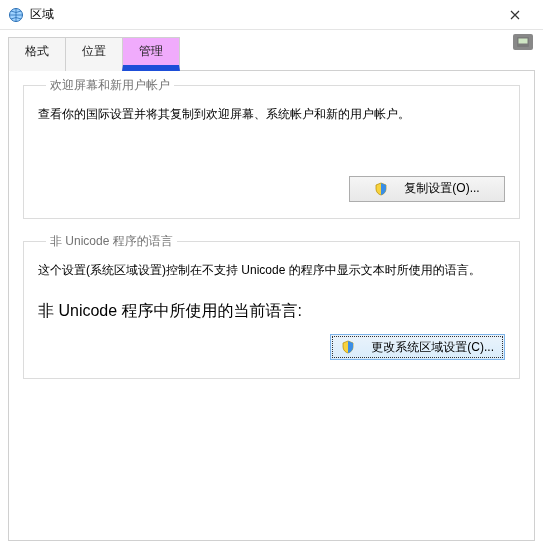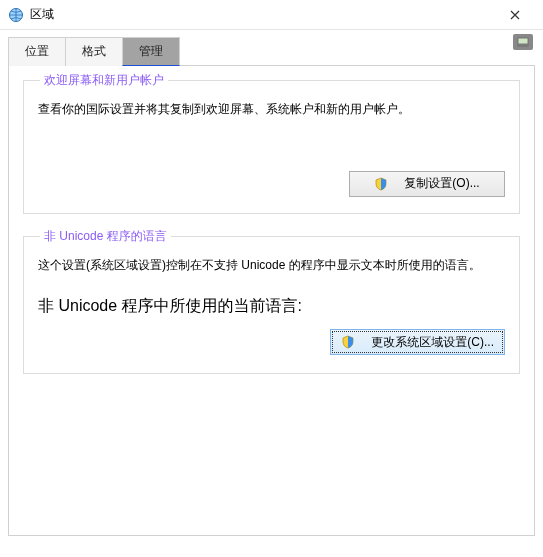--- a/index.html
+++ b/index.html
@@ -57,22 +57,22 @@
       border-bottom: none;
       background: #fff;
       margin-right: -1px;
       font-size: 12px;
       color: #222;
       cursor: pointer;
       position: relative;
       top: 1px;
     }
     .tab.active {
-      background: #a3a3a3;
-      border-bottom: 1px solid #1d4ed8;
+      background: #f0abfc;
+      border-bottom: 6px solid #1d4ed8;
       z-index: 2;
     }
     .tab.inactive {
       background: #f5f5f5;
     }
     .panel {
       border: 1px solid #d0d0d0;
       border-top: none;
       padding: 14px 14px 14px 14px;
       min-height: 470px;
@@ -80,25 +80,25 @@
     .groupbox {
       border: 1px solid #dcdcdc;
       border-radius: 0;
       padding: 14px 14px 16px 14px;
       margin-bottom: 22px;
       position: relative;
     }
     .groupbox-title {
       position: absolute;
       top: -9px;
-      left: 16px;
+      left: 22px;
       background: #fff;
       padding: 0 4px;
       font-size: 12px;
-      color: #8b5cf6;
+      color: #737373;
     }
     .group-desc {
       font-size: 12px;
       color: #000;
       line-height: 1.8;
       margin-top: 4px;
     }
     .btn-row {
       display: flex;
       justify-content: flex-end;
@@ -162,24 +162,24 @@
 <div class="content">
   <div class="help-icon">
     <svg viewBox="0 0 12 10" width="12" height="10">
       <rect x="0" y="0" width="12" height="10" rx="1" fill="#7a7a7a"></rect>
       <rect x="1.5" y="1.5" width="9" height="5" fill="#cfe6c4"></rect>
     </svg>
   </div>
 
   <div class="tabs">
     <div class="tab inactive">
+      <span>格式</span>
+    </div>
+    <div class="tab inactive">
       <span>位置</span>
-    </div>
-    <div class="tab inactive">
-      <span>格式</span>
     </div>
     <div class="tab active">
       <span>管理</span>
     </div>
   </div>
 
   <div class="panel">
 
     <div class="groupbox">
       <div class="groupbox-title">欢迎屏幕和新用户帐户</div>

